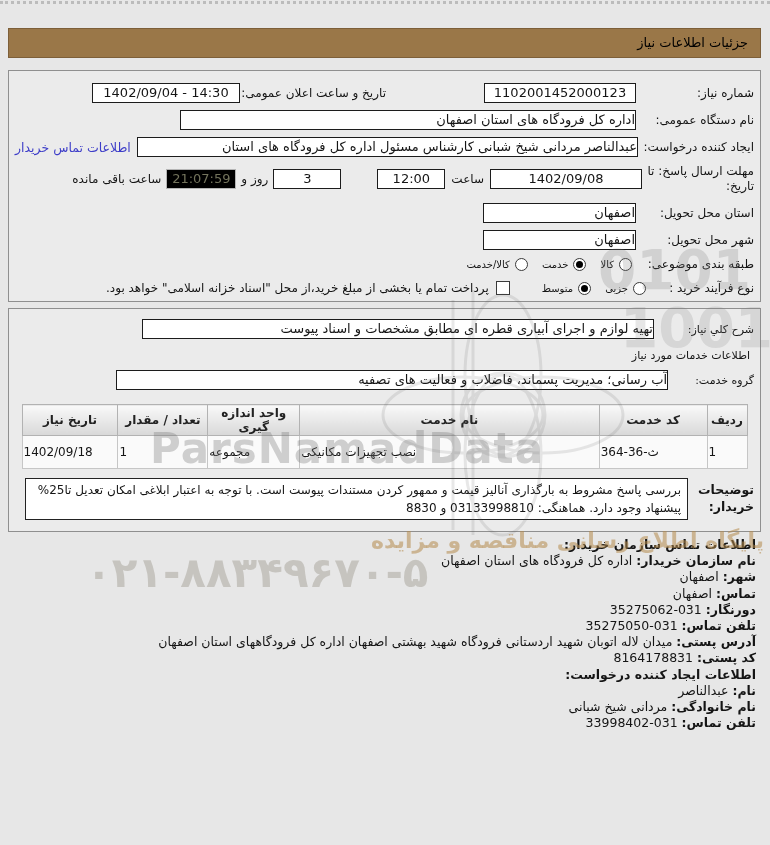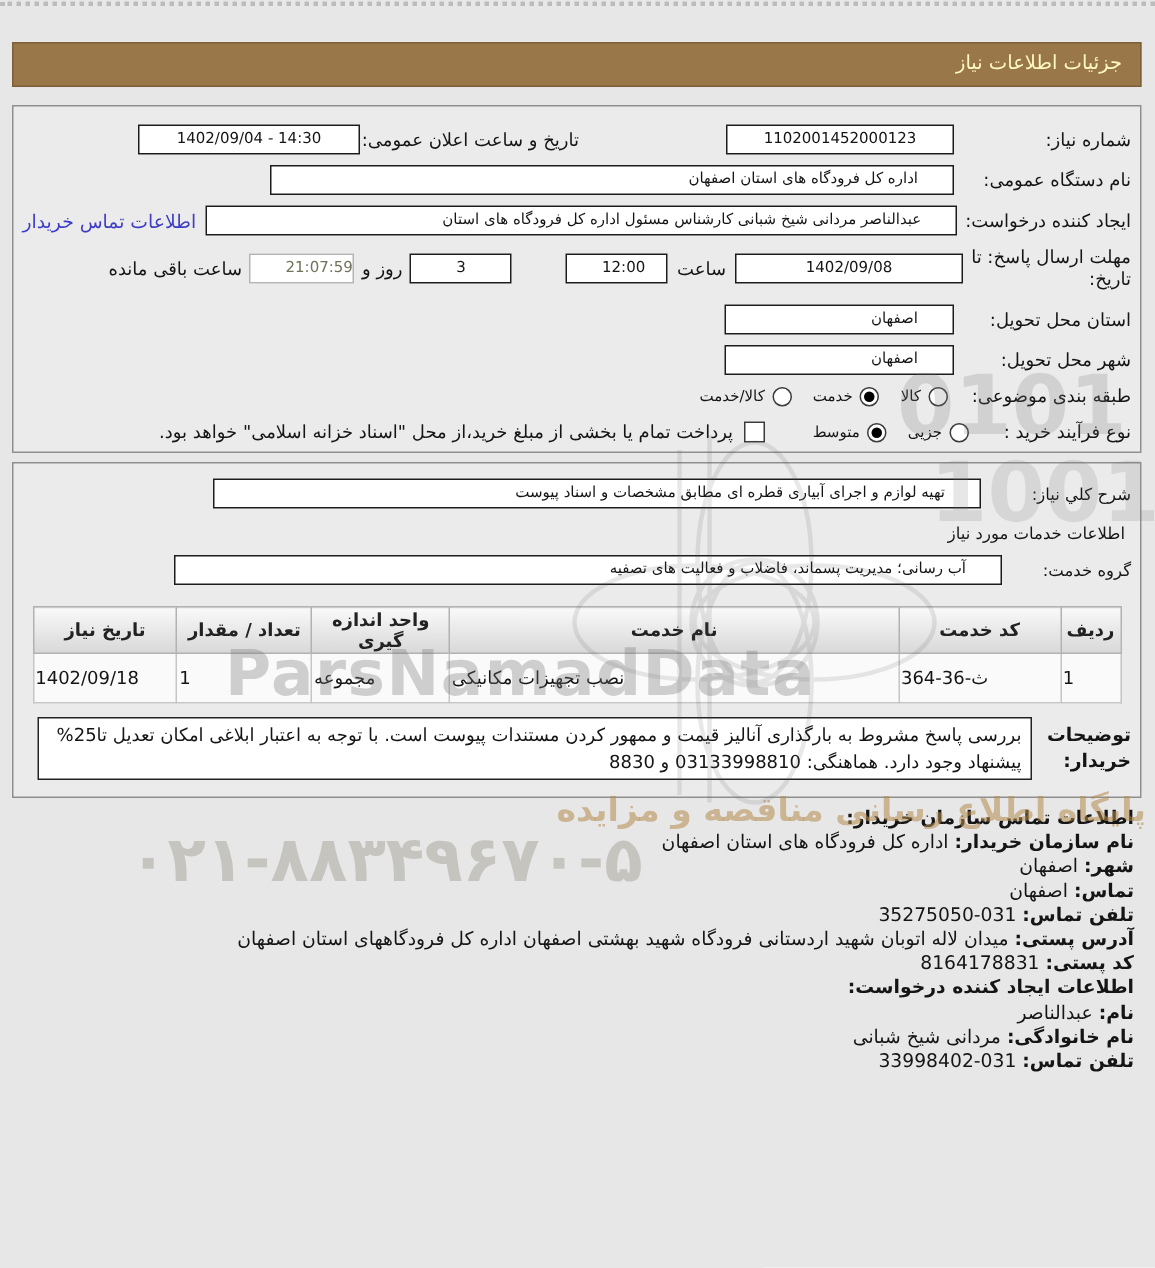--- a/index.html
+++ b/index.html
@@ -1,33 +1,33 @@
 <!DOCTYPE html>
 <html lang="fa"><head>
 <meta charset="utf-8">
 <style>
   html,body{margin:0;padding:0;}
   .page{position:relative;width:770px;height:845px;background:#e7e7e7;overflow:hidden;
         font-family:"DejaVu Sans",sans-serif;direction:rtl;color:#151515;}
   .top-dots{position:absolute;top:1px;left:0;width:100%;border-top:3px dotted #9a9a9a;opacity:.55;}
   .titlebar{position:absolute;top:28px;right:9px;width:753px;height:30px;background:#9a7748;
-        border:1px solid #7d5f39;box-sizing:border-box;color:#fef9c3;font-size:13px;line-height:28px;
+        border:1px solid #7d5f39;box-sizing:border-box;color:#000000;font-size:13px;line-height:28px;
         padding-right:12px;}
   .panel{position:absolute;right:9px;width:753px;background:#ebebeb;border:1px solid #8f8f8f;
         box-sizing:border-box;}
   #panel1{top:70px;height:232px;padding:12px 6px 0;}
   #panel2{top:308px;height:224px;padding:8px 6px 0;}
   .frow{display:flex;align-items:center;margin-bottom:7px;}
   .lbl{font-size:12px;}
   .blbl{font-size:11px;font-weight:normal;}
-  .inp{background:#fff;border:1px solid #1c1c1c;height:20px;box-sizing:border-box;font-size:10px;
-        line-height:18px;padding:0 23px;overflow:hidden;white-space:nowrap;}
+  .inp{background:#fff;border:1px solid #1c1c1c;height:20px;box-sizing:border-box;font-size:13px;
+        line-height:18px;padding:0 0;overflow:hidden;white-space:nowrap;}
   .num{direction:ltr;unicode-bidi:isolate;}
   .center{text-align:center;}
-  .countdown{background:#ffffff;border:1px solid #b5b5b5;color:#73735c;}
+  .countdown{background:#000000;border:1px solid #b5b5b5;color:#73735c;}
   .link{color:#3d3dc8;font-size:12.5px;margin-right:6px;cursor:pointer;white-space:nowrap;}
   .radio{width:13px;height:13px;border:1px solid #3a3a3a;border-radius:50%;background:#fff;
         display:inline-block;box-sizing:border-box;flex:0 0 auto;}
   .radio.sel{position:relative;}
   .radio.sel::after{content:"";position:absolute;top:2px;right:2px;width:7px;height:7px;
         background:#000;border-radius:50%;}
   .checkbox{width:14px;height:14px;border:1px solid #3a3a3a;background:#fff;display:inline-block;
         box-sizing:border-box;flex:0 0 auto;}
   .opt-lbl{font-size:10px;margin:0 5px 0 14px;}
   .tbl{width:726px;border-collapse:collapse;margin:14px auto 0;}
@@ -175,20 +175,21 @@
       <span class="notes-lbl">توضیحات خریدار:</span>
       <div class="notes-box">بررسی پاسخ مشروط به بارگذاری آنالیز قیمت و ممهور کردن مستندات پیوست است. با توجه به اعتبار ابلاغی امکان تعدیل تا25% پیشنهاد وجود دارد. هماهنگی: 03133998810 و 8830</div>
     </div>
   </div>
 
   <div class="contact">
     <div><b>اطلاعات تماس سازمان خریدار:</b></div>
     <div><b>نام سازمان خریدار:</b> <span>اداره کل فرودگاه های استان اصفهان</span></div>
     <div><b>شهر:</b> <span>اصفهان</span></div>
     <div><b>تماس:</b> <span>اصفهان</span></div>
+    <div><b>دورنگار:</b> <span class="num">35275062-031</span></div>
     <div><b>تلفن تماس:</b> <span class="num">35275050-031</span></div>
     <div><b>آدرس پستی:</b> <span>میدان لاله اتوبان شهید اردستانی فرودگاه شهید بهشتی اصفهان اداره کل فرودگاههای استان اصفهان</span></div>
     <div><b>کد پستی:</b> <span class="num">8164178831</span></div>
     <div><b>اطلاعات ایجاد کننده درخواست:</b></div>
     <div><b>نام:</b> <span>عبدالناصر</span></div>
     <div><b>نام خانوادگی:</b> <span>مردانی شیخ شبانی</span></div>
     <div><b>تلفن تماس:</b> <span class="num">33998402-031</span></div>
   </div>
 
   <svg class="wm wm-flower" width="290" height="270" viewBox="0 0 290 270">

